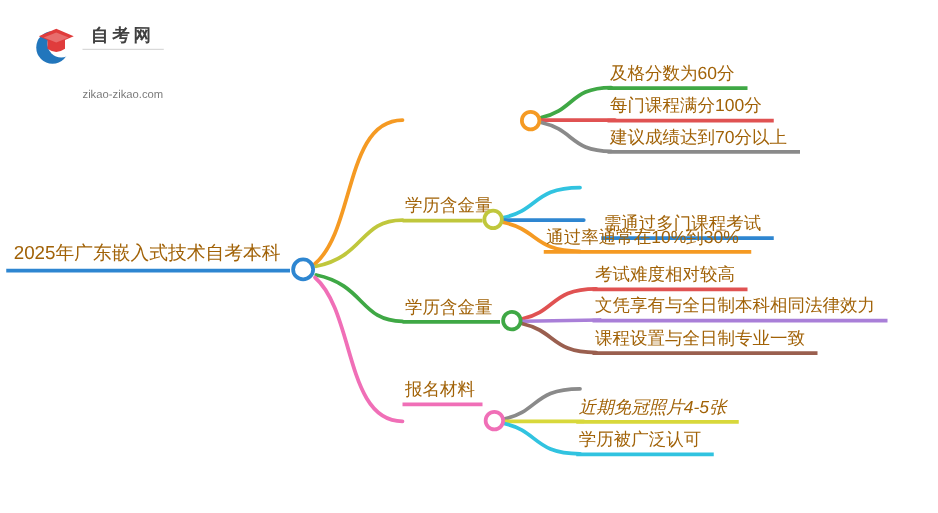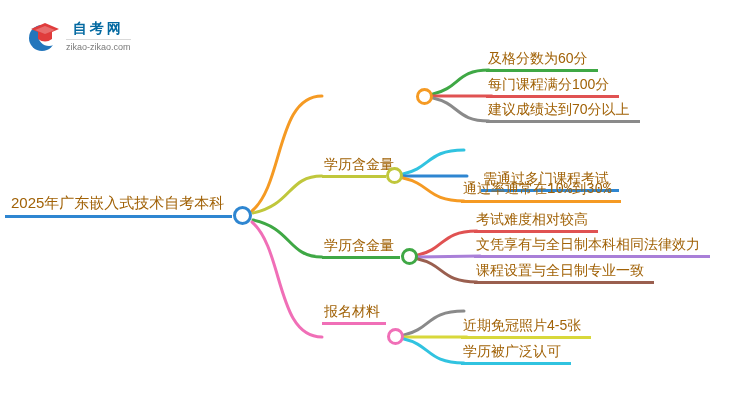--- a/index.html
+++ b/index.html
@@ -35,26 +35,26 @@
     border-radius: 50%;
     width: 11px; height: 11px;
     box-sizing: content-box;
   }
   .root-joint { width: 13px; height: 13px; }
   
   .logo { position: absolute; left: 28px; top: 20px; display: flex; align-items: flex-start; }
   .logo-icon { width: 34px; height: 34px; }
   .logo-text { margin-left: 4px; text-align: center; }
   .logo-name {
-    font-size: 14px; font-weight: bold; color: #0369a1;
+    font-size: 14px; font-weight: bold; color: #404040;
     letter-spacing: 3px; line-height: 17px;
     padding: 0 2px 2px 2px;
     border-bottom: 1px solid #d9d9d9;
   }
-  .logo-url { font-size: 9px; color: #7a7a7a; line-height: 12px; padding-top: 1px; }
+  .logo-url { font-size: 9px; color: #7a7a7a; line-height: 12px; padding-top: 1px; margin-top: 28px; }
 </style>
 </head>
 <body>
 
 <div id="stage">
 
   <svg id="wires" viewBox="0 0 750 410" fill="none" stroke-width="3" stroke-linecap="round">
 
     <path d="M252,211 C284,184 276,96 322,96" stroke="#f59a23"></path>
     <path d="M253,213 C292,205 288,176 322,176" stroke="#c0c73c"></path>
@@ -96,26 +96,26 @@
   <div class="joint root-joint" style="left: 233px; top: 206px; border-color: rgb(46, 134, 209);"></div>
 
   <div class="joint" style="left: 416px; top: 88px; border-color: rgb(245, 154, 35);"></div>
   <div class="node" style="left: 486px; top: 49px; border-bottom-color: rgb(63, 168, 69);">及格分数为60分</div>
   <div class="node" style="left: 486px; top: 75px; border-bottom-color: rgb(224, 82, 82);">每门课程满分100分</div>
   <div class="node" style="left: 486px; top: 100px; border-bottom-color: rgb(138, 138, 138);">建议成绩达到70分以上</div>
 
   <div class="node" style="left: 322px; top: 155px; width: 64px; border-bottom-color: rgb(192, 199, 60);">学历含金量</div>
   <div class="joint" style="left: 386px; top: 167px; border-color: rgb(192, 199, 60);"></div>
   <div class="node" style="left: 461px; top: 169px; border-bottom-color: rgb(46, 134, 209); margin-left: 20px;">需通过多门课程考试</div>
-  <div class="node" style="left: 461px; top: 180px; border-bottom-color: rgb(245, 154, 35); font-family: Liberation Mono, monospace;">通过率通常在10%到30%</div>
+  <div class="node" style="left: 435px; top: 180px; border-bottom-color: rgb(245, 154, 35);">通过率通常在10%到30%</div>
 
   <div class="node" style="left: 322px; top: 236px; width: 78px; border-bottom-color: rgb(63, 168, 69);">学历含金量</div>
   <div class="joint" style="left: 401px; top: 248px; border-color: rgb(63, 168, 69);"></div>
   <div class="node" style="left: 474px; top: 210px; border-bottom-color: rgb(224, 82, 82);">考试难度相对较高</div>
   <div class="node" style="left: 474px; top: 235px; border-bottom-color: rgb(169, 127, 216);">文凭享有与全日制本科相同法律效力</div>
   <div class="node" style="left: 474px; top: 261px; border-bottom-color: rgb(154, 95, 79);">课程设置与全日制专业一致</div>
 
   <div class="node" style="left: 322px; top: 302px; width: 64px; border-bottom-color: rgb(240, 111, 183);">报名材料</div>
   <div class="joint" style="left: 387px; top: 328px; border-color: rgb(240, 111, 183);"></div>
-  <div class="node" style="left: 461px; top: 316px; border-bottom-color: rgb(216, 216, 59);">近期免冠照片4-5张</div>
+  <div class="node" style="left: 461px; top: 316px; border-bottom-color: rgb(216, 216, 59); font-style: italic;">近期免冠照片4-5张</div>
   <div class="node" style="left: 461px; top: 342px; border-bottom-color: rgb(49, 195, 224);">学历被广泛认可</div>
 
 </div>
 
 </body></html>

